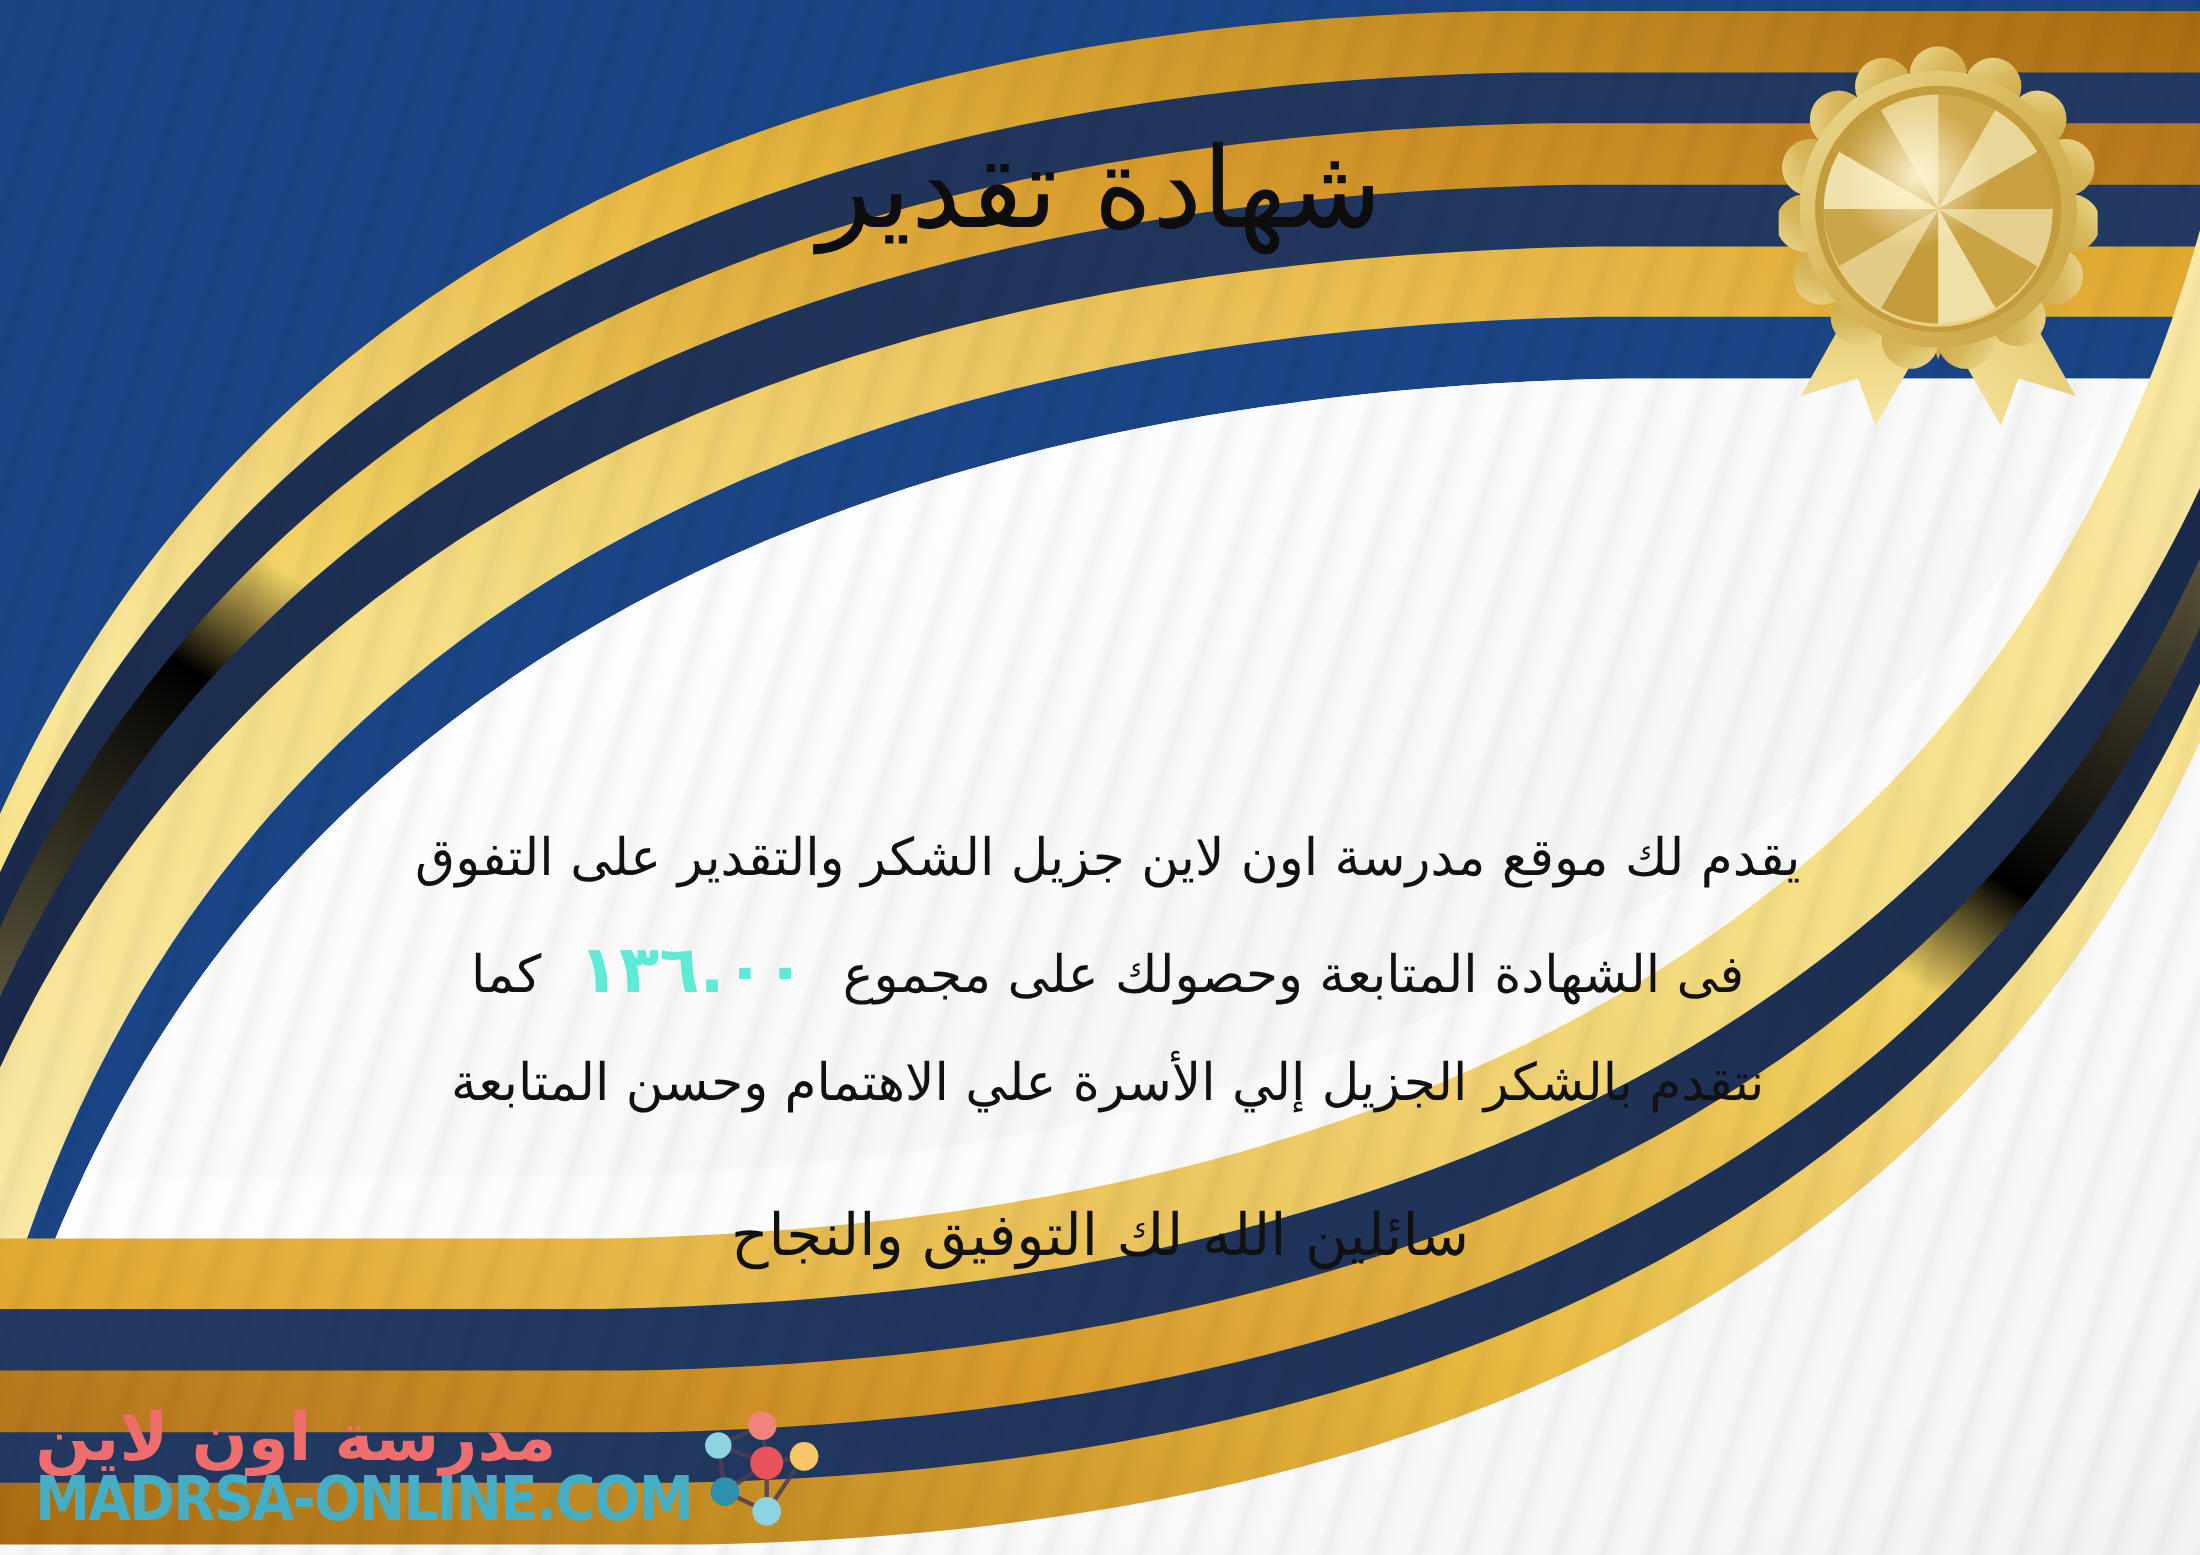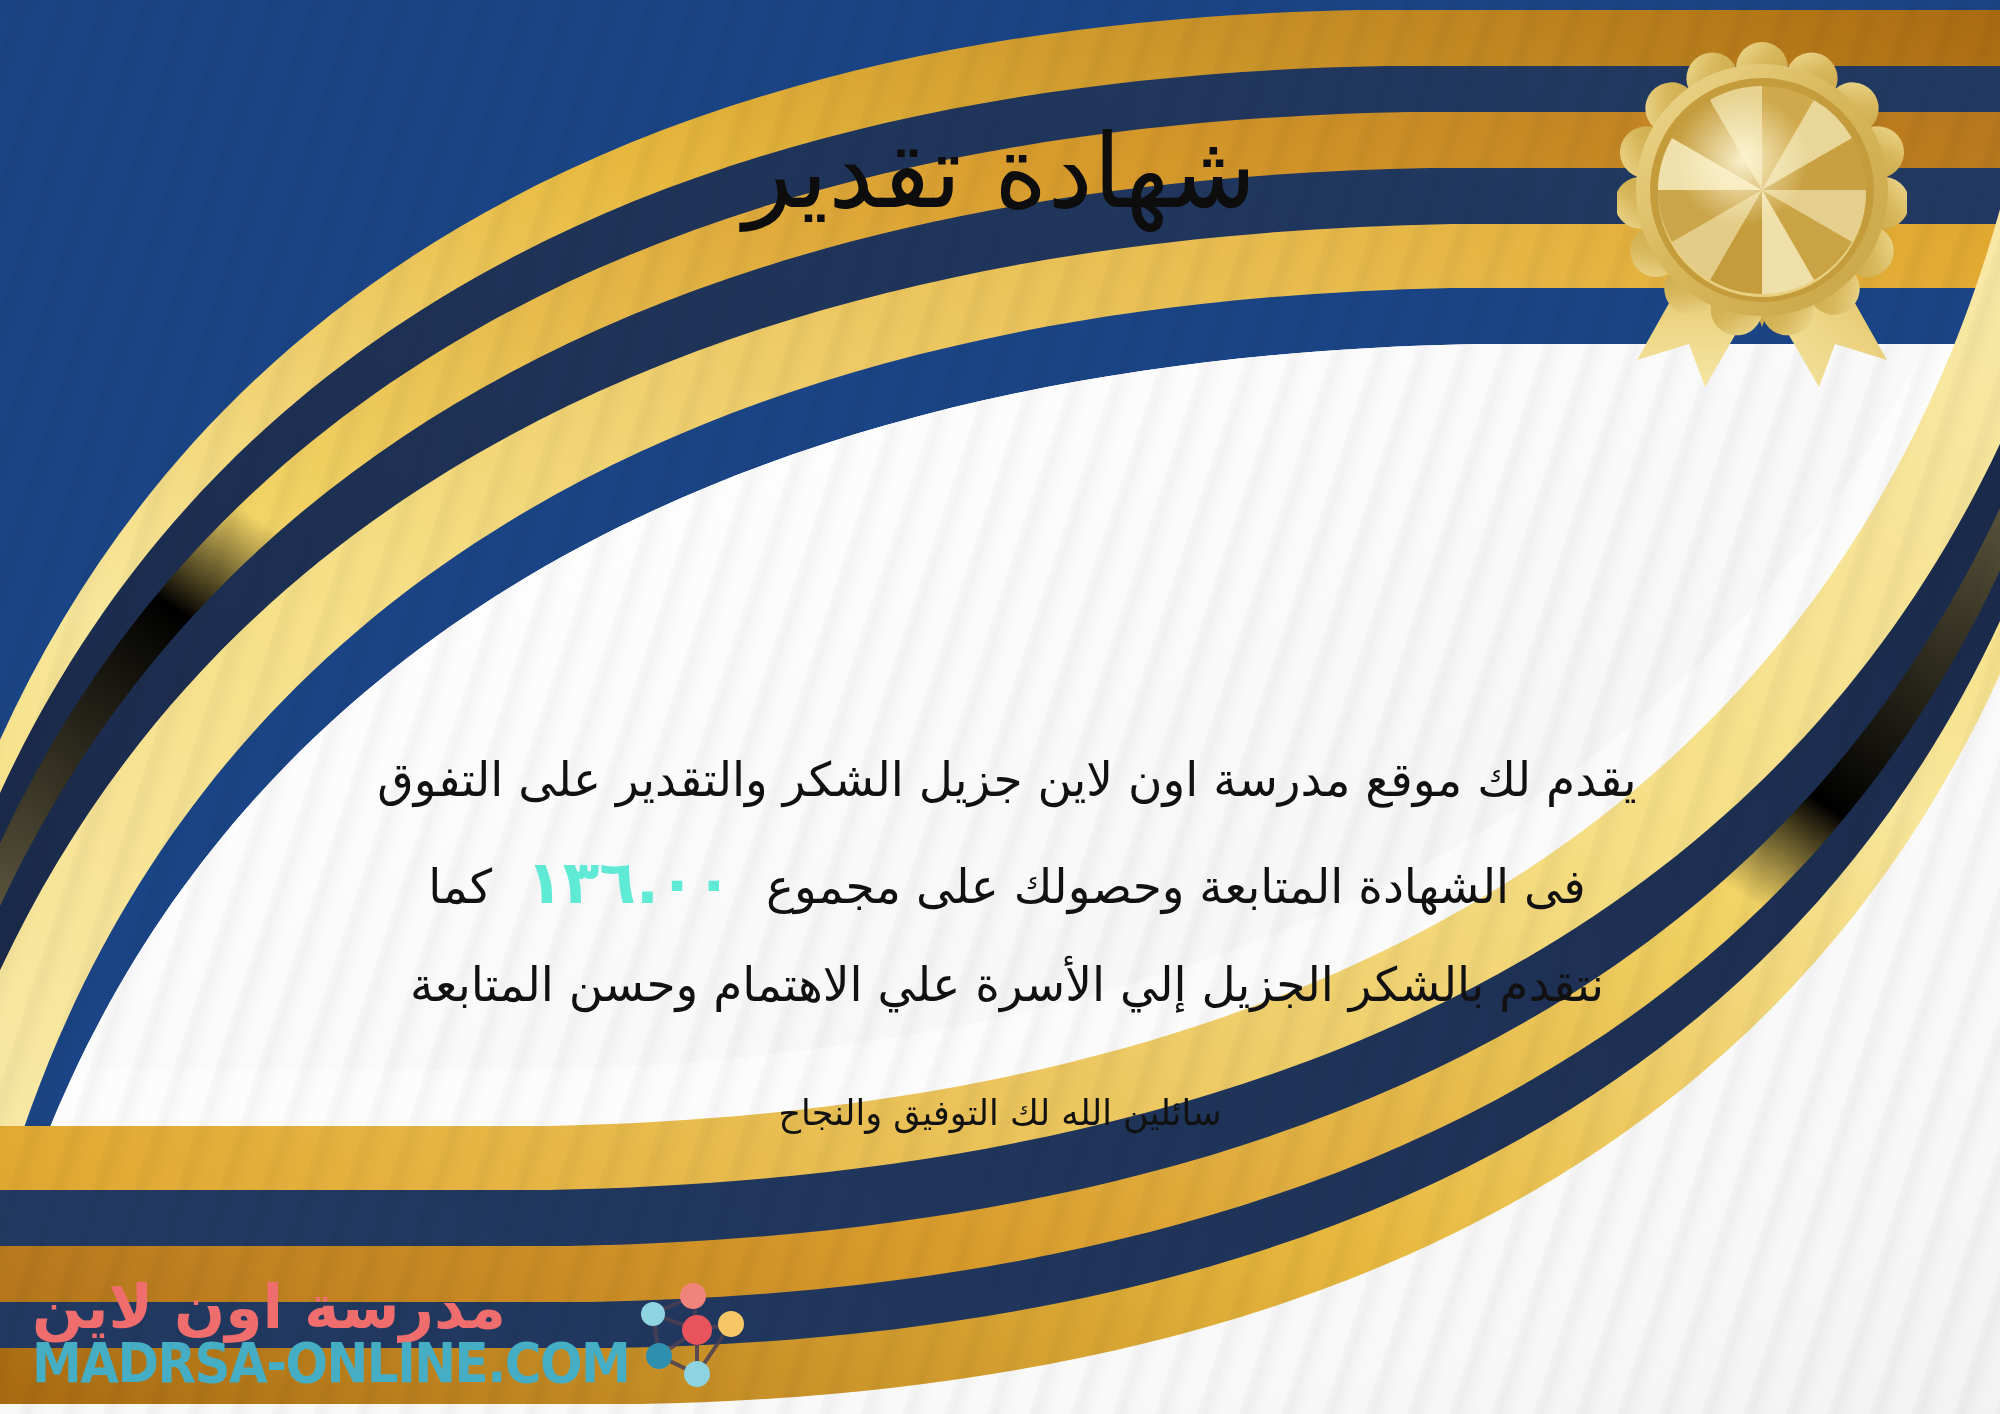--- a/index.html
+++ b/index.html
@@ -88,21 +88,21 @@
     padding:0 34px;
     display:inline-block;
     vertical-align:baseline;
   }
 
   .closing{
     position:absolute;
     top:1093px;left:0;right:0;
     text-align:center;
     color:#111111;
-    font-size:35px;
+    font-size:53px;
     font-weight:400;
     white-space:nowrap;
   }
 
   
   .medal{
     position:absolute;
     top:42px;left:1617px;
     width:290px;height:345px;
     z-index:12;

